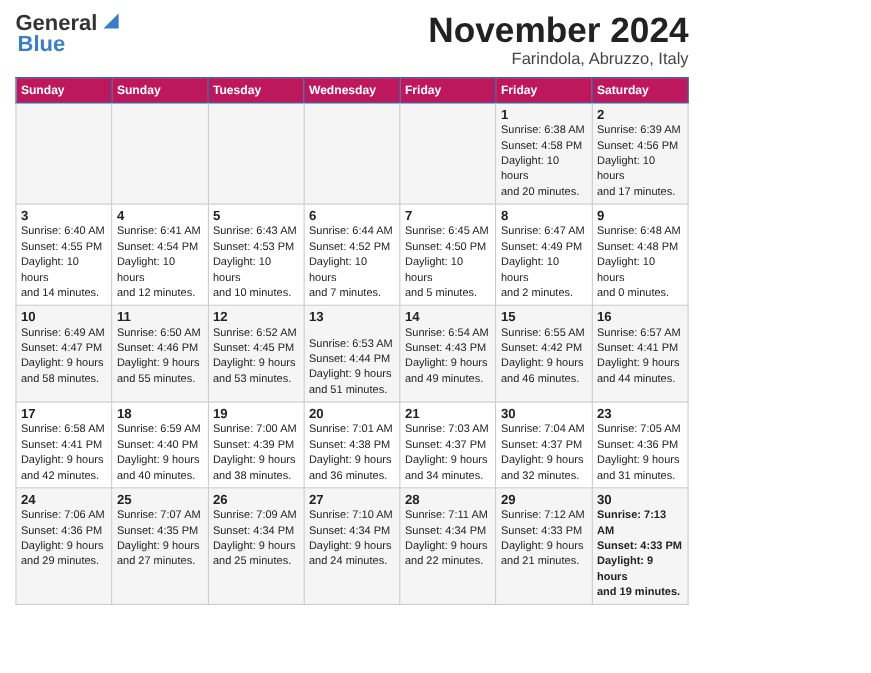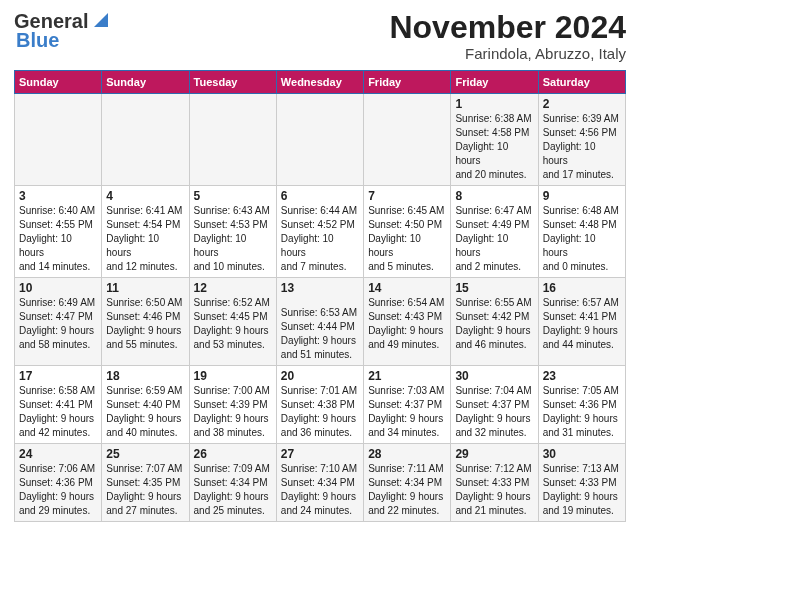--- a/index.html
+++ b/index.html
@@ -325,21 +325,21 @@
           </td>
           <td>
             <span class="day-num">29</span>
             <div class="day-info" style="white-space: pre-line;">Sunrise: 7:12 AM
 Sunset: 4:33 PM
 Daylight: 9 hours
 and 21 minutes.</div>
           </td>
           <td>
             <span class="day-num">30</span>
-            <div class="day-info" style="white-space: pre-line;">Sunrise: 7:13 AM
+            <div class="day-info" style="white-space: pre-line; font-weight: bold;">Sunrise: 7:13 AM
 Sunset: 4:33 PM
 Daylight: 9 hours
 and 19 minutes.</div>
           </td>
         </tr>
       </tbody>
   </table>
 </div>
 
 </body></html>

